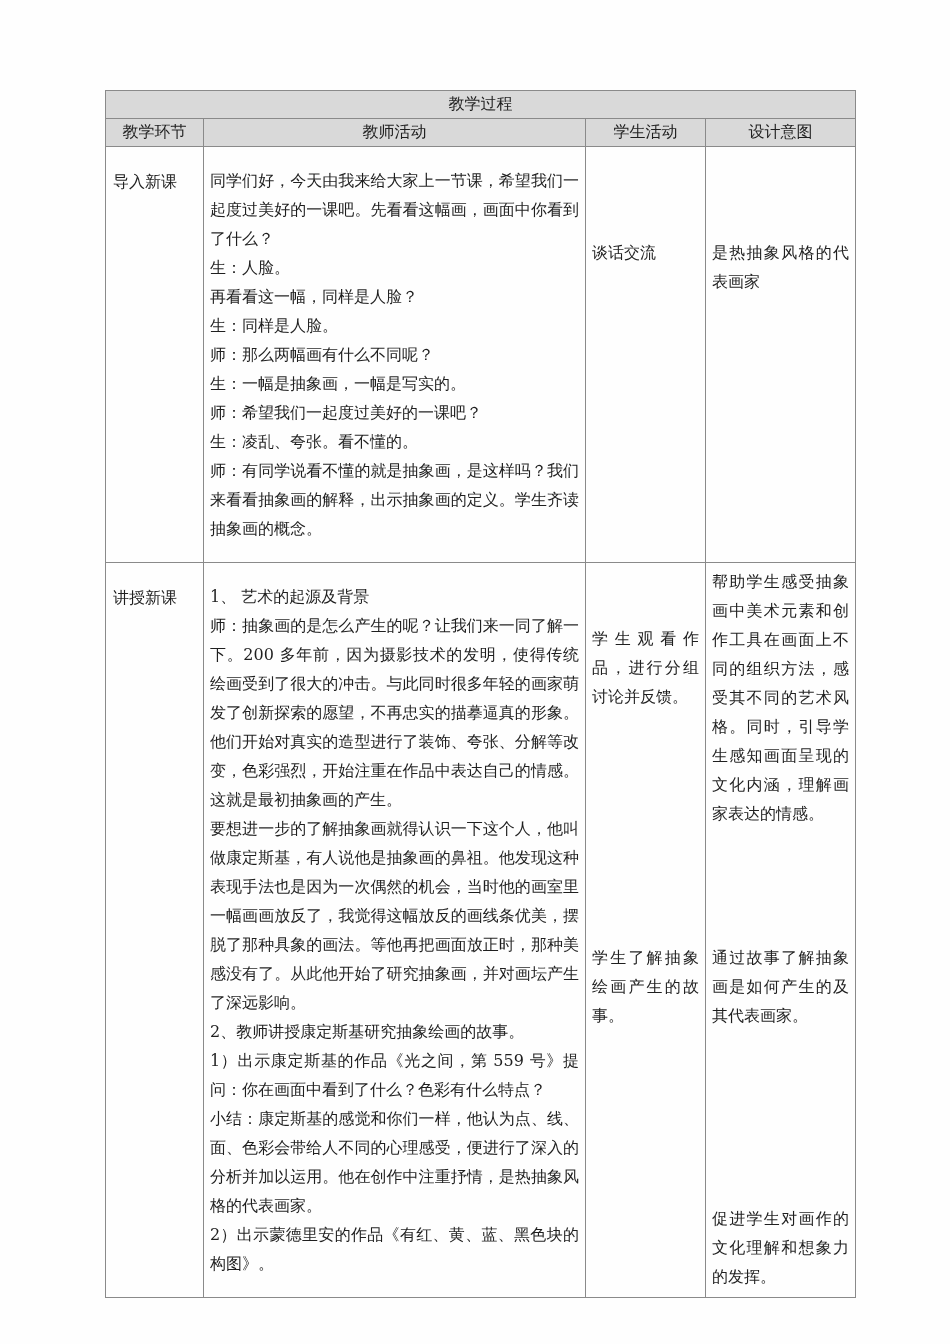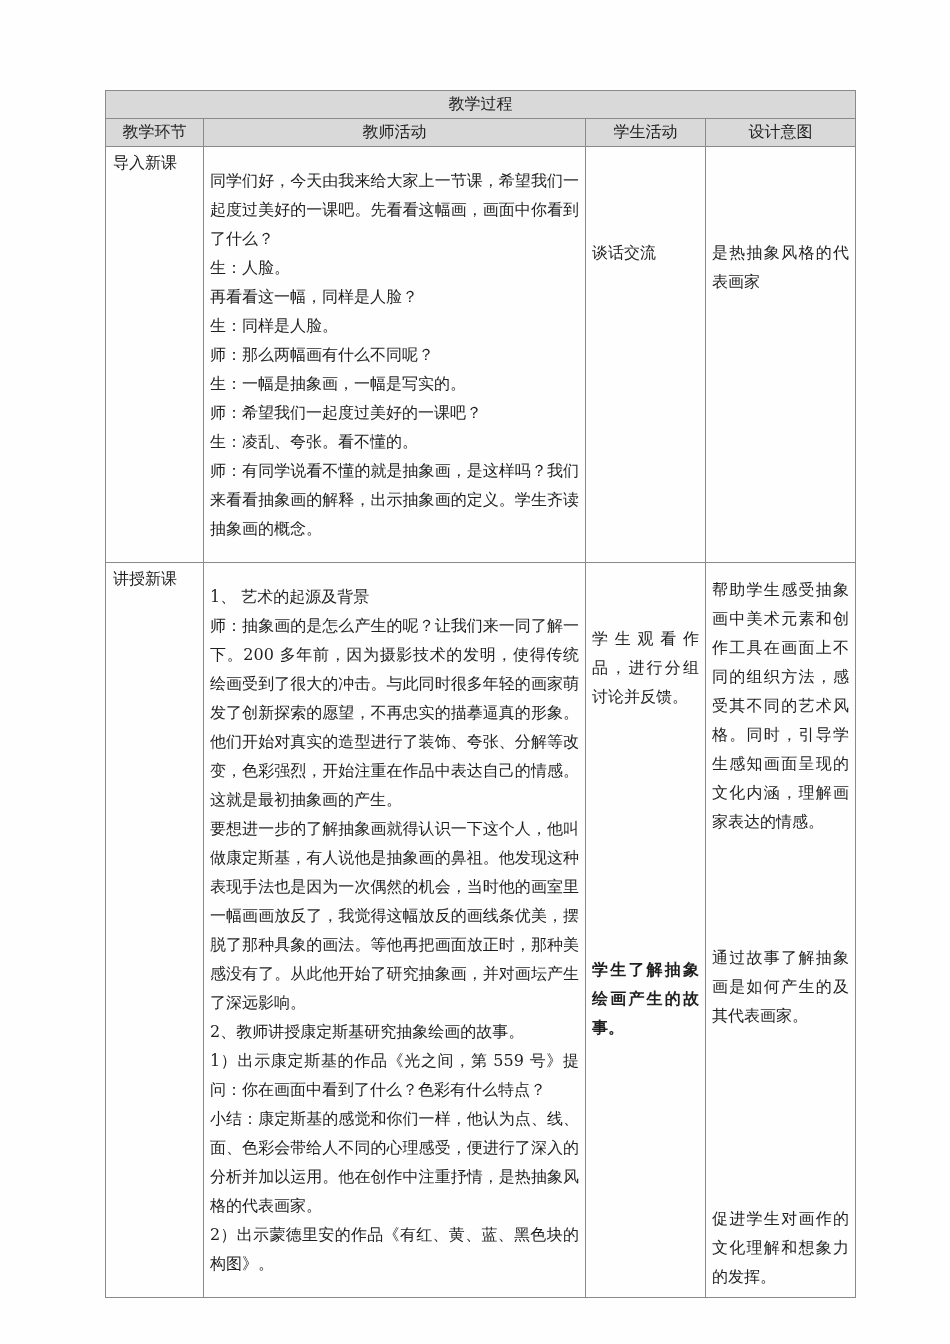--- a/index.html
+++ b/index.html
@@ -34,21 +34,21 @@
     background: #d9d9d9;
     text-align: center;
     vertical-align: middle;
     height: 28px;
     padding: 1px 2px;
     font-size: 16px;
   }
   tr.row-intro { height: 382px; }
   tr.row-teach { height: 730px; }
   td.stage-cell {
-    padding: 1px 7px;
+    padding: 20px 7px;
     line-height: 29px;
   }
   td.teacher-cell {
     padding: 19px 6px;
   }
   td.teacher-cell p {
     line-height: 29px;
     text-align: justify;
     text-justify: inter-ideograph;
   }
@@ -112,23 +112,23 @@
             <p>1、 艺术的起源及背景</p>
             <p>师：抽象画的是怎么产生的呢？让我们来一同了解一下。200 多年前，因为摄影技术的发明，使得传统绘画受到了很大的冲击。与此同时很多年轻的画家萌发了创新探索的愿望，不再忠实的描摹逼真的形象。他们开始对真实的造型进行了装饰、夸张、分解等改变，色彩强烈，开始注重在作品中表达自己的情感。这就是最初抽象画的产生。</p>
             <p>要想进一步的了解抽象画就得认识一下这个人，他叫做康定斯基，有人说他是抽象画的鼻祖。他发现这种表现手法也是因为一次偶然的机会，当时他的画室里一幅画画放反了，我觉得这幅放反的画线条优美，摆脱了那种具象的画法。等他再把画面放正时，那种美感没有了。从此他开始了研究抽象画，并对画坛产生了深远影响。</p>
             <p>2、教师讲授康定斯基研究抽象绘画的故事。</p>
             <p>1）出示康定斯基的作品《光之间，第 559 号》提问：你在画面中看到了什么？色彩有什么特点？</p>
             <p>小结：康定斯基的感觉和你们一样，他认为点、线、面、色彩会带给人不同的心理感受，便进行了深入的分析并加以运用。他在创作中注重抒情，是热抽象风格的代表画家。</p>
             <p>2）出示蒙德里安的作品《有红、黄、蓝、黑色块的构图》。</p>
           </td>
         <td class="pos-cell">
             <p style="top: 61px;">学生观看作品，进行分组讨论并反馈。</p>
-            <p style="top: 392px; font-weight: bold;">学生了解抽象绘画产生的故事。</p>
+            <p style="top: 380px;">学生了解抽象绘画产生的故事。</p>
           </td>
         <td class="pos-cell">
-            <p style="top: 12px;">帮助学生感受抽象画中美术元素和创作工具在画面上不同的组织方法，感受其不同的艺术风格。同时，引导学生感知画面呈现的文化内涵，理解画家表达的情感。</p>
+            <p style="top: 4px;">帮助学生感受抽象画中美术元素和创作工具在画面上不同的组织方法，感受其不同的艺术风格。同时，引导学生感知画面呈现的文化内涵，理解画家表达的情感。</p>
             <p style="top: 380px;">通过故事了解抽象画是如何产生的及其代表画家。</p>
             <p style="top: 641px;">促进学生对画作的文化理解和想象力的发挥。</p>
           </td>
       </tr>
     </tbody>
   </table>
 </div>
 
 </body></html>

